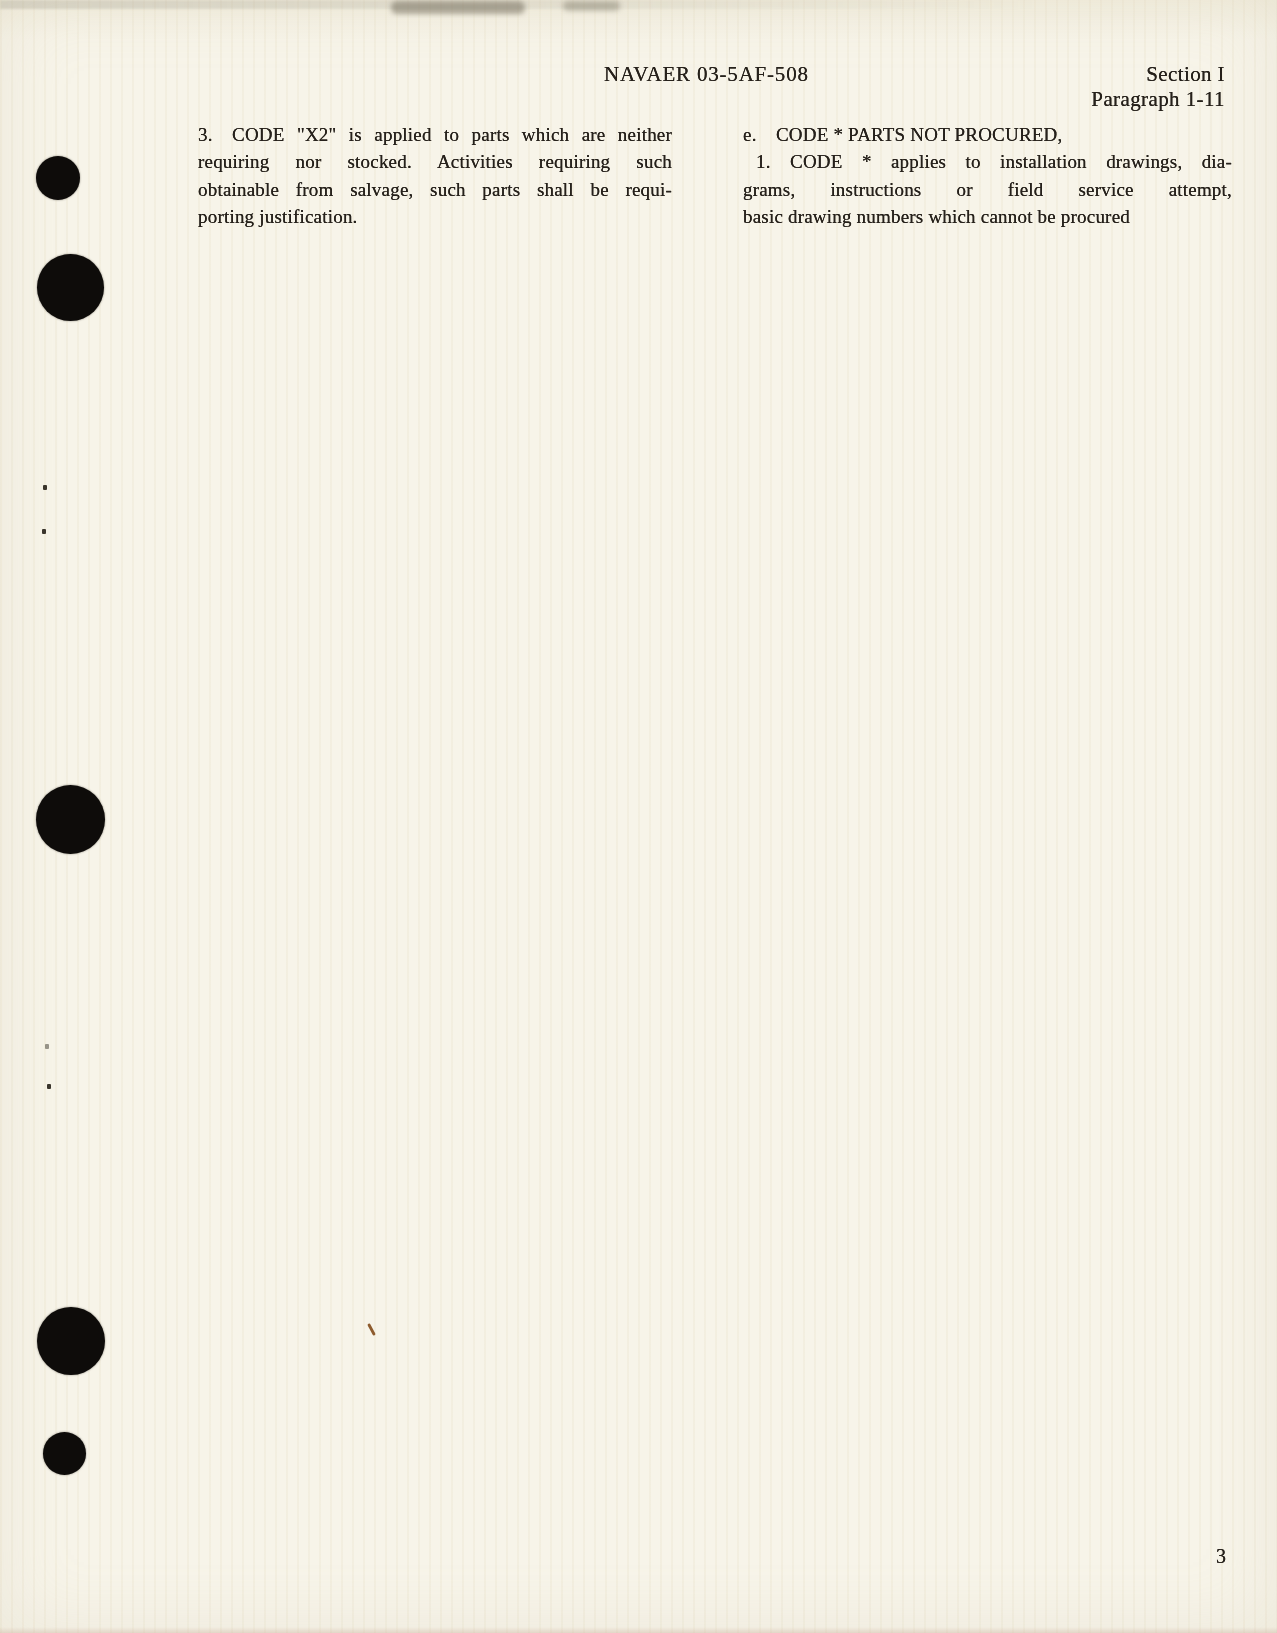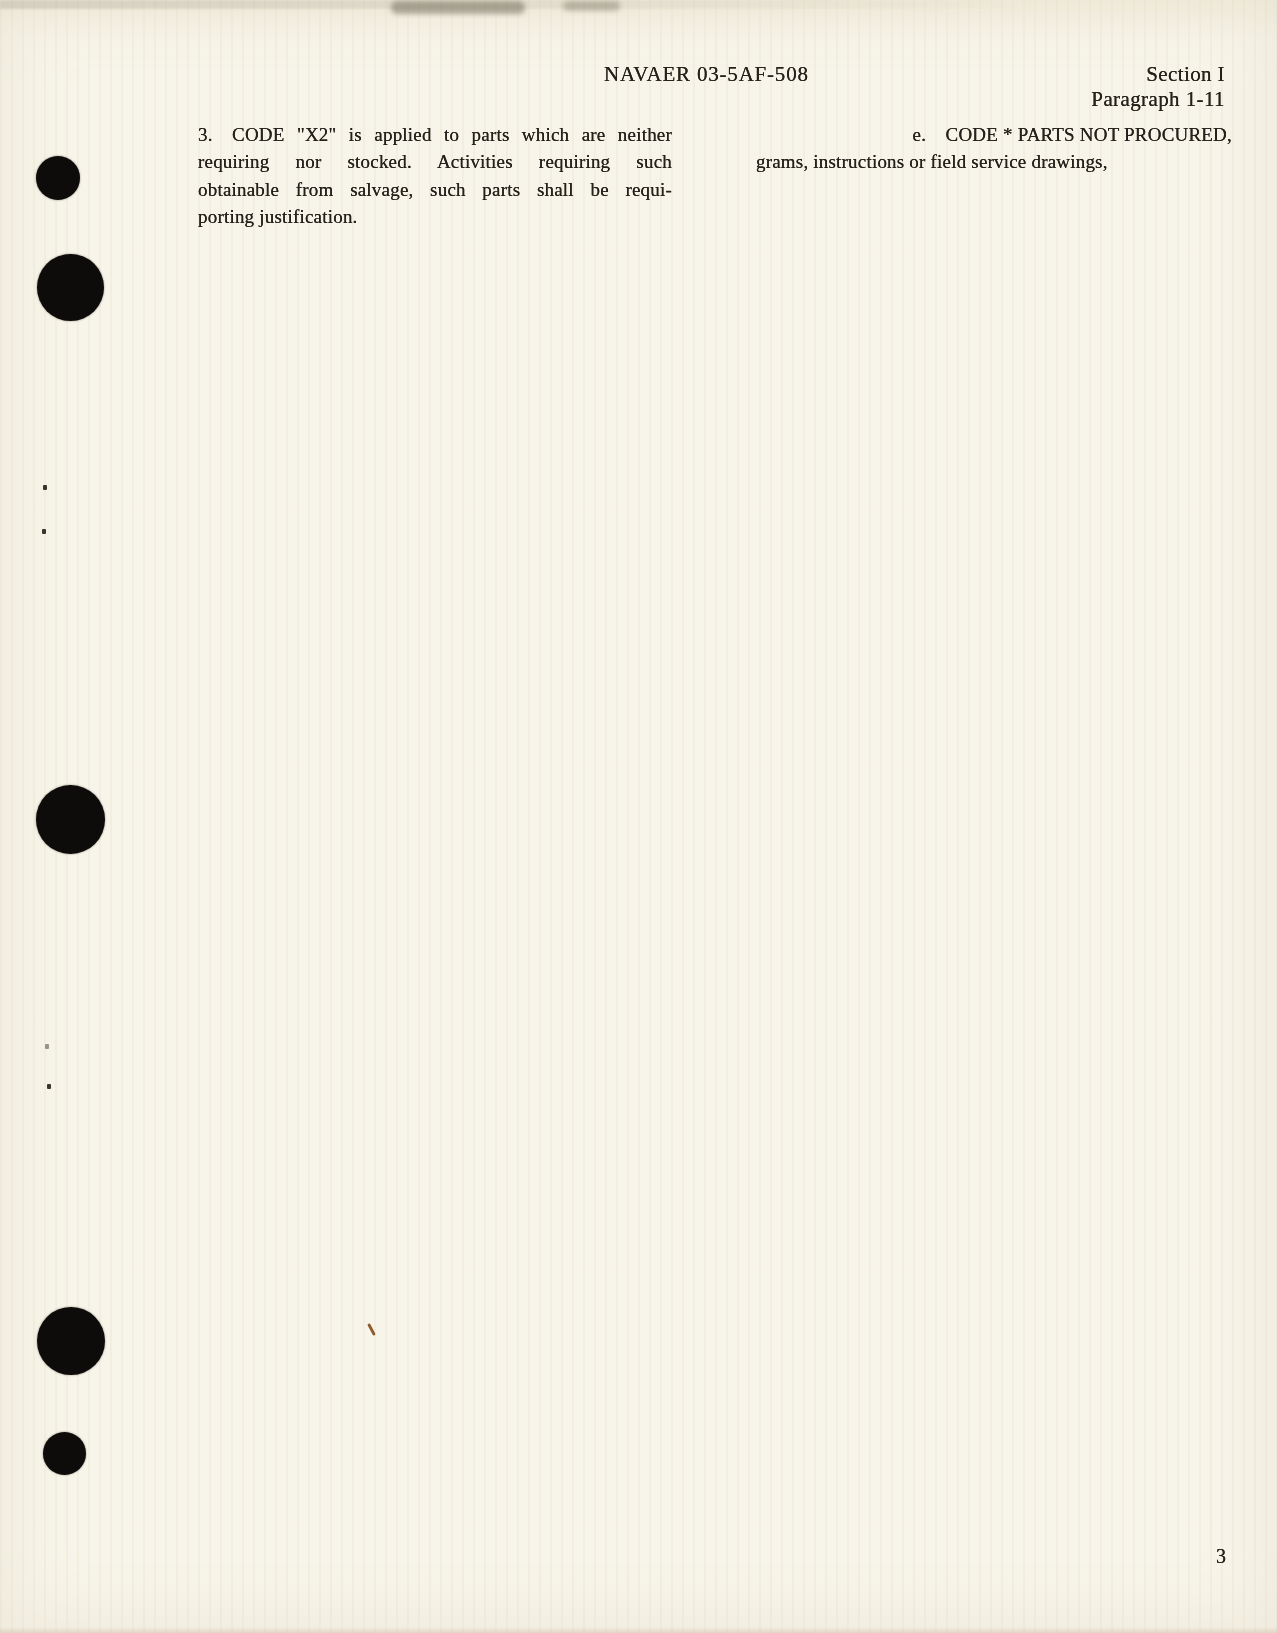--- a/index.html
+++ b/index.html
@@ -16,21 +16,21 @@
   }
   .doc-number{position:absolute;left:604px;top:62px;font-size:21px;letter-spacing:0.8px;white-space:nowrap;}
   .header-right{position:absolute;right:52px;top:62px;text-align:right;font-size:21px;line-height:25px;letter-spacing:0.4px;white-space:nowrap;}
   .col{position:absolute;top:121px;}
   .col-left{left:198px;width:474px;}
   .col-right{left:743px;width:489px;}
   .para{font-size:19px;line-height:27.4px;letter-spacing:0.2px;}
   .tline{min-height:27.4px;}
   .justified .tline{text-align:justify;text-align-last:justify;}
   .justified .tline:last-child{text-align-last:left;}
-  .heading .tline{text-align:right;}
+  .heading .tline{text-align:left;}
   .heading .tline + .tline{padding-left:26px;}
   .para1 .tline:first-child{padding-left:13px;}
   .hole{position:absolute;border-radius:50%;background:var(--punch,#0e0c0a);box-shadow:0 0 2px rgba(30,24,14,0.55);}
   .hp1{left:36px;top:156px;width:44px;height:44px;}
   .hp2{left:37px;top:254px;width:67px;height:67px;}
   .hp3{left:36px;top:785px;width:69px;height:69px;}
   .hp4{left:37px;top:1307px;width:68px;height:68px;}
   .hp5{left:43px;top:1432px;width:43px;height:43px;}
   .speck{position:absolute;width:4px;height:5px;background:#3a352c;border-radius:1px;}
   .sp1{left:43px;top:485px;}
@@ -69,21 +69,23 @@
         <div class="tline">obtainable from salvage, such parts shall be requi-</div>
         <div class="tline">porting justification.</div>
       </div>
   </div>
 
   <div class="col col-right">
     <div class="para heading">
         <div class="tline">e.  CODE * PARTS NOT PROCURED,</div>
       </div>
     <div class="para justified para1">
-        <div class="tline">grams, instructions or field service drawings,</div>
+        <div class="tline">1.  CODE * applies to installation drawings, dia-</div>
+        <div class="tline">grams, instructions or field service attempt,</div>
+        <div class="tline">basic drawing numbers which cannot be procured</div>
       </div>
   </div>
 
   <div class="hole hp1"></div>
   <div class="hole hp2"></div>
   <div class="hole hp3"></div>
   <div class="hole hp4"></div>
   <div class="hole hp5"></div>
 
   <div class="speck sp1"></div>

